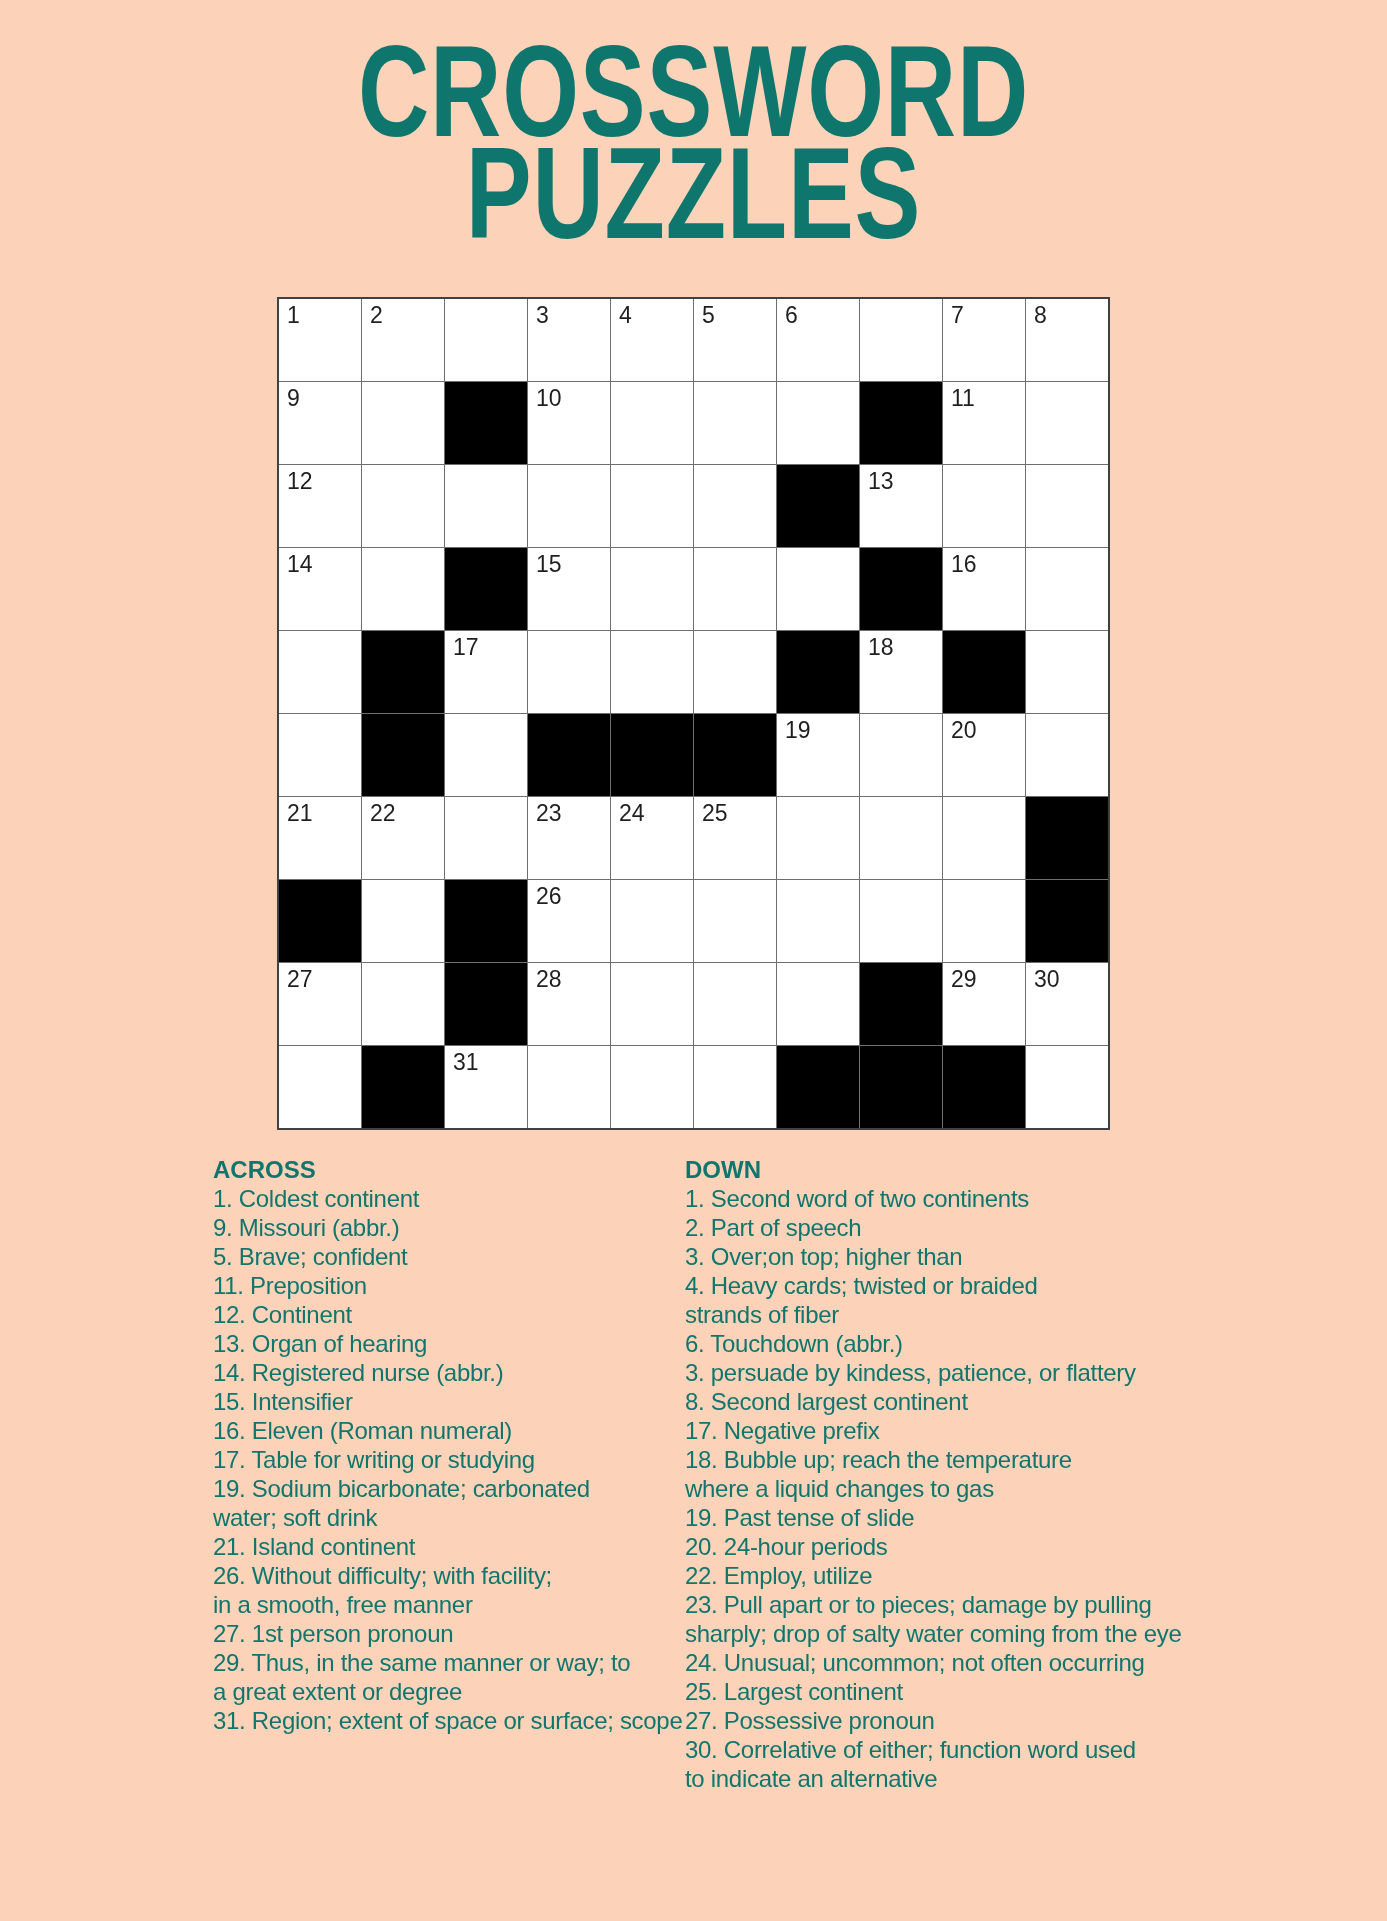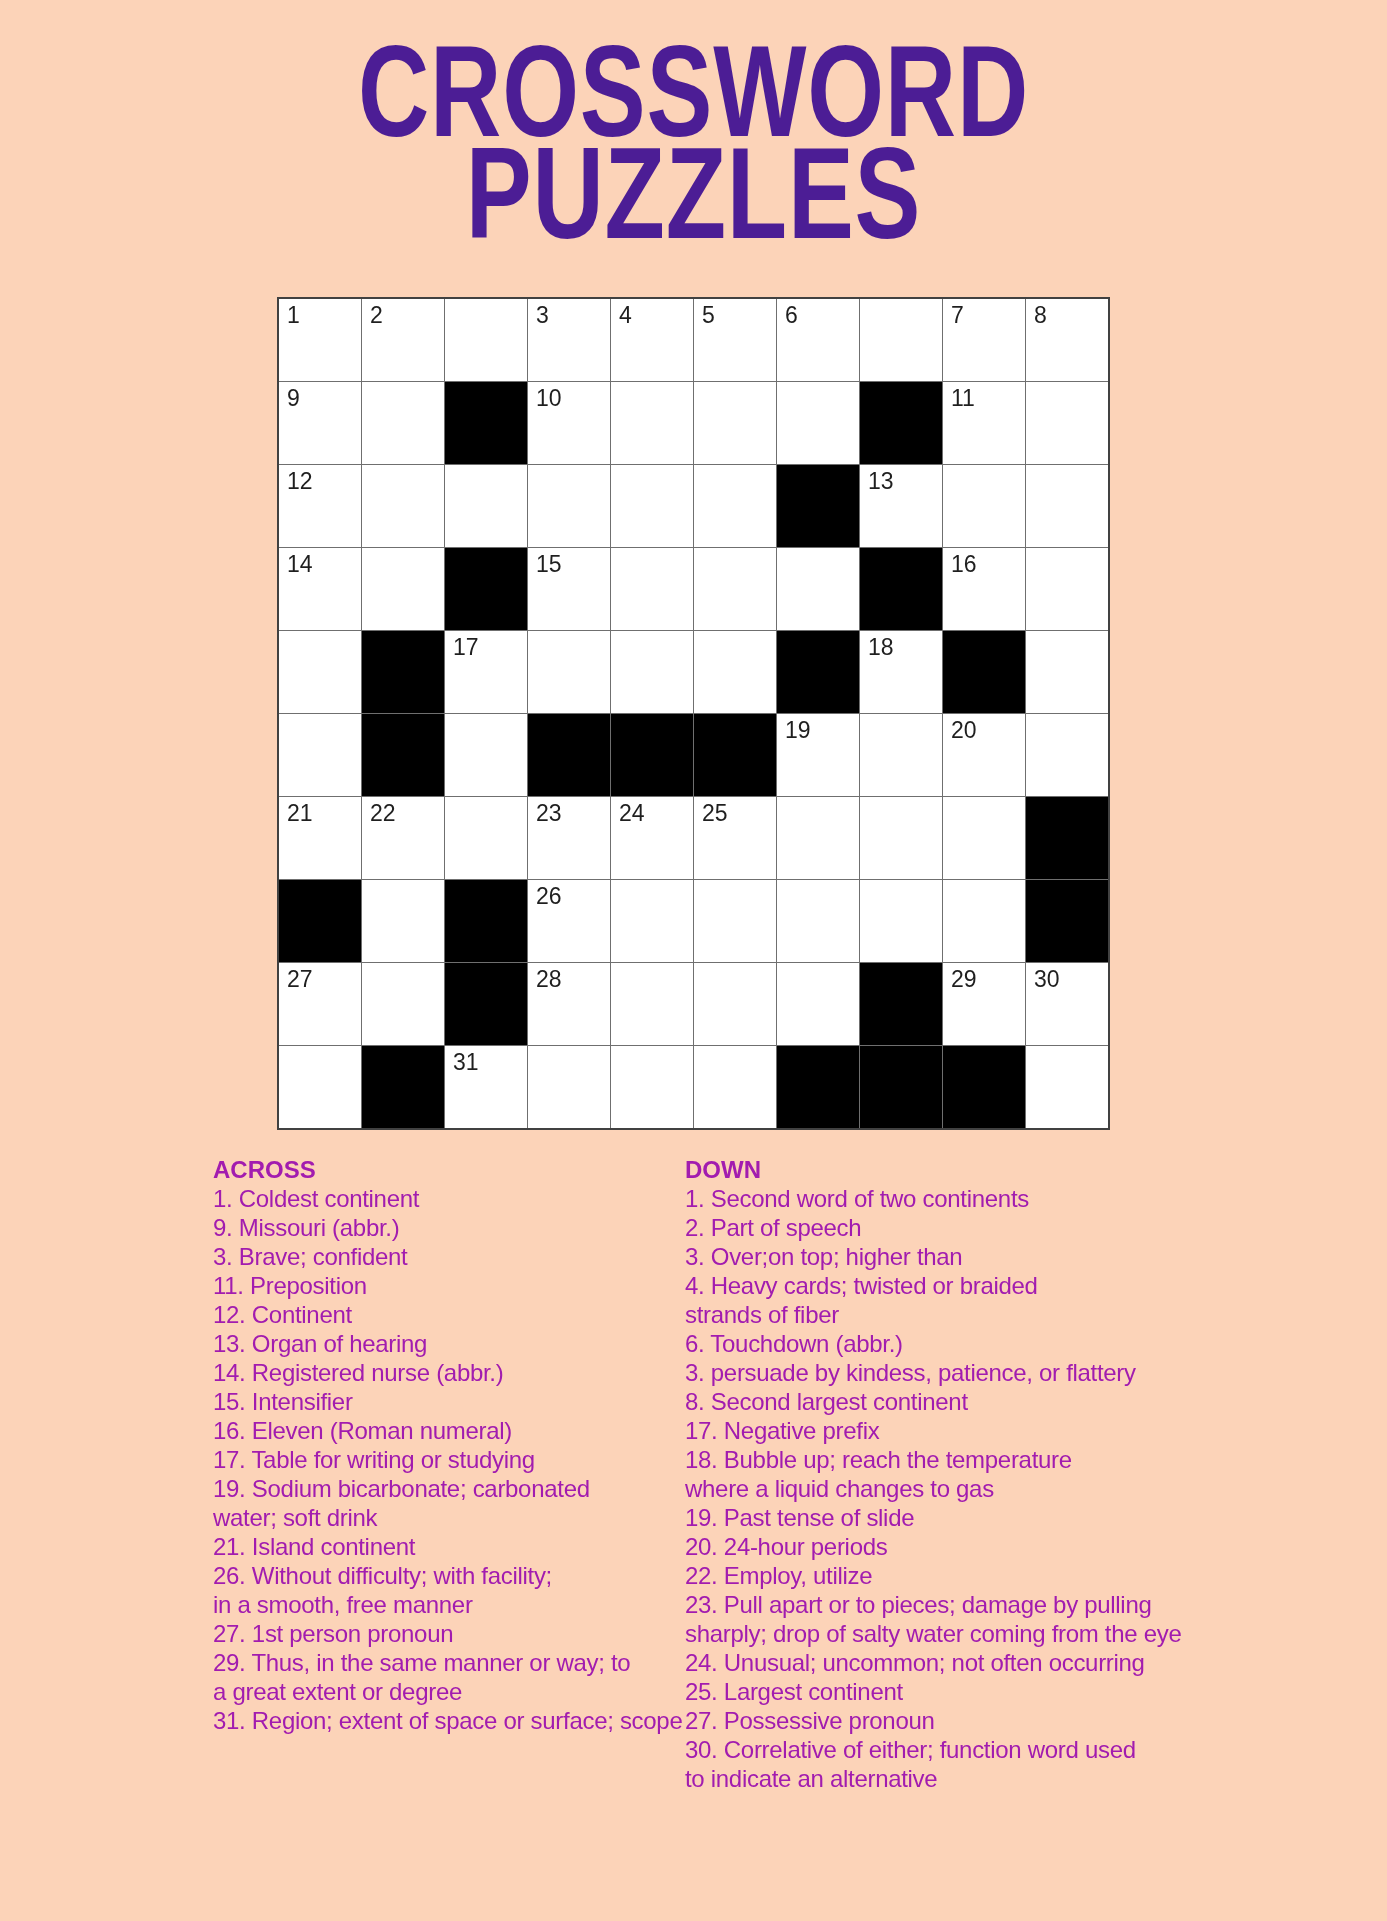--- a/index.html
+++ b/index.html
@@ -4,39 +4,39 @@
 <style>
   html,body { margin:0; padding:0; }
   .page {
     position:relative; width:1387px; height:1921px;
     background:#fcd3b8; overflow:hidden;
     font-family:"Liberation Sans", sans-serif;
   }
   .title {
     position:absolute; top:40px; left:0; width:100%; margin:0;
     text-align:center; font-size:130px; line-height:102px;
-    font-weight:700; color:#4c1d95; letter-spacing:1px;
+    font-weight:700; color:#0f766e; letter-spacing:1px;
   }
   .title-line { display:block; transform:scaleX(0.76); transform-origin:50% 50%; white-space:nowrap; }
 
   .grid {
     position:absolute; left:277px; top:297px;
     display:grid; grid-template-columns:repeat(10,82px); grid-auto-rows:82px;
     gap:1px; background:#6f6f6f; border:2px solid #414141;
   }
   .cell { position:relative; background:#ffffff; }
   .cell.black { background:#000000; }
   .cell .num {
     position:absolute; top:3px; left:8px;
     font-size:23px; line-height:27px; color:#1f1f1f;
   }
 
   .clues {
     position:absolute; top:1155px;
-    color:#a21caf; font-size:24px; line-height:29px; letter-spacing:-0.3px;
+    color:#0f766e; font-size:24px; line-height:29px; letter-spacing:-0.3px;
   }
   .clues-across { left:213px; width:490px; }
   .clues-down   { left:685px; width:640px; }
   .clues-header { font-weight:700; letter-spacing:0; }
   .clue { white-space:pre-line; }
 </style>
 </head>
 <body>
 
 <div class="page">
@@ -209,21 +209,21 @@
       <div class="cell black"></div>
       <div class="cell black"></div>
       <div class="cell"></div>
     </div>
 
   <section class="clues clues-across">
     <div class="clues-header">ACROSS</div>
     <div id="across-list">
         <div class="clue">1. Coldest continent</div>
         <div class="clue">9. Missouri (abbr.)</div>
-        <div class="clue">3. Brave; confident</div>
+        <div class="clue">5. Brave; confident</div>
         <div class="clue">11. Preposition</div>
         <div class="clue">12. Continent</div>
         <div class="clue">13. Organ of hearing</div>
         <div class="clue">14. Registered nurse (abbr.)</div>
         <div class="clue">15. Intensifier</div>
         <div class="clue">16. Eleven (Roman numeral)</div>
         <div class="clue">17. Table for writing or studying</div>
         <div class="clue">19. Sodium bicarbonate; carbonated
 water; soft drink</div>
         <div class="clue">21. Island continent</div>

